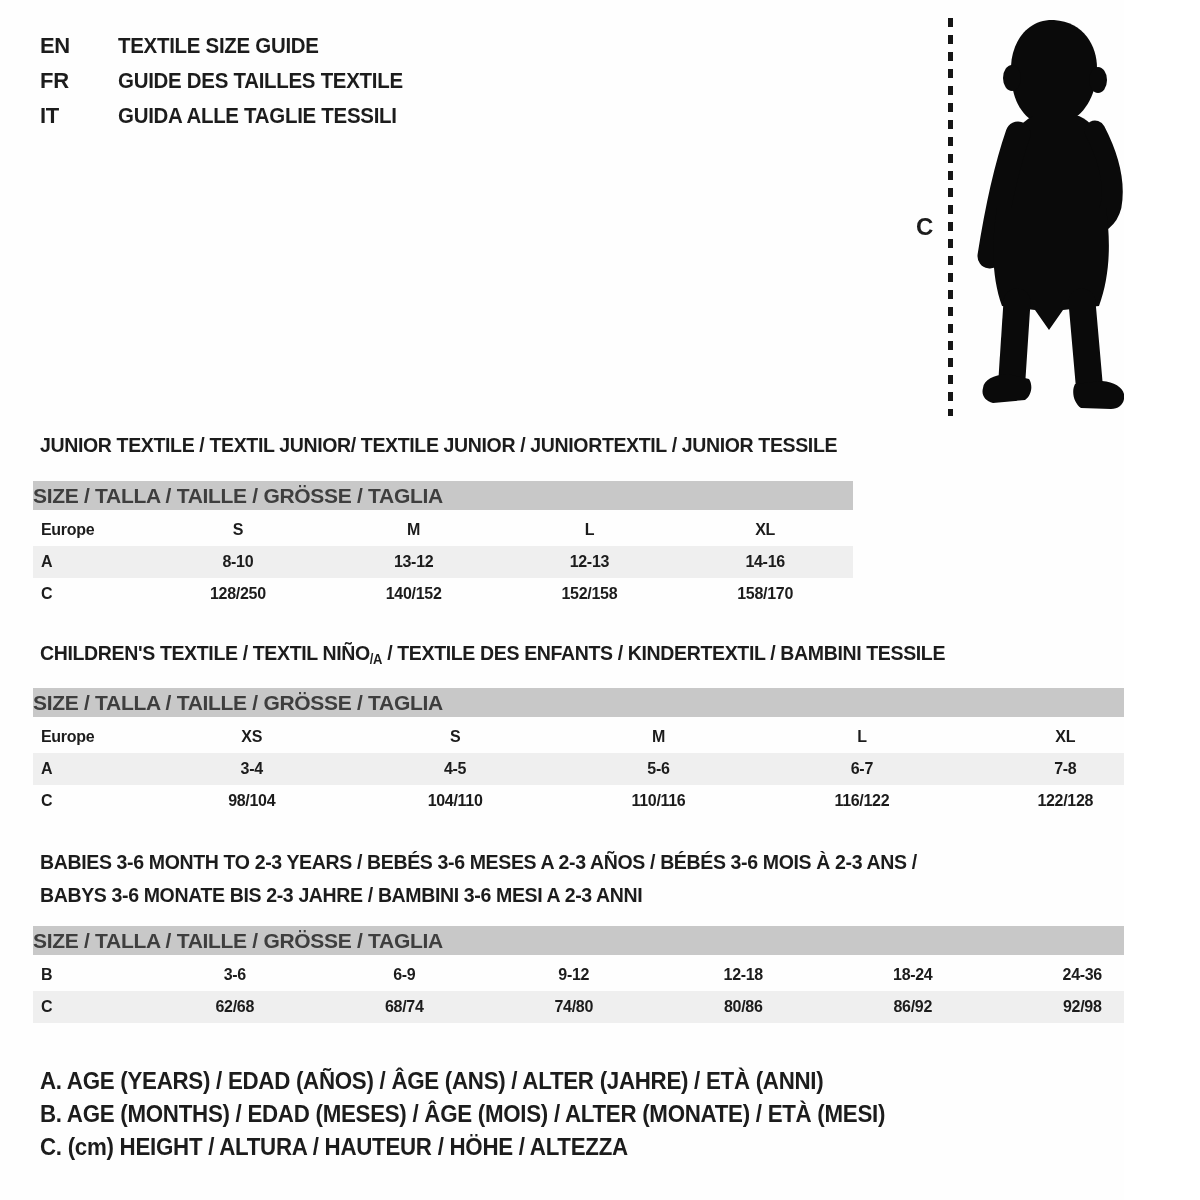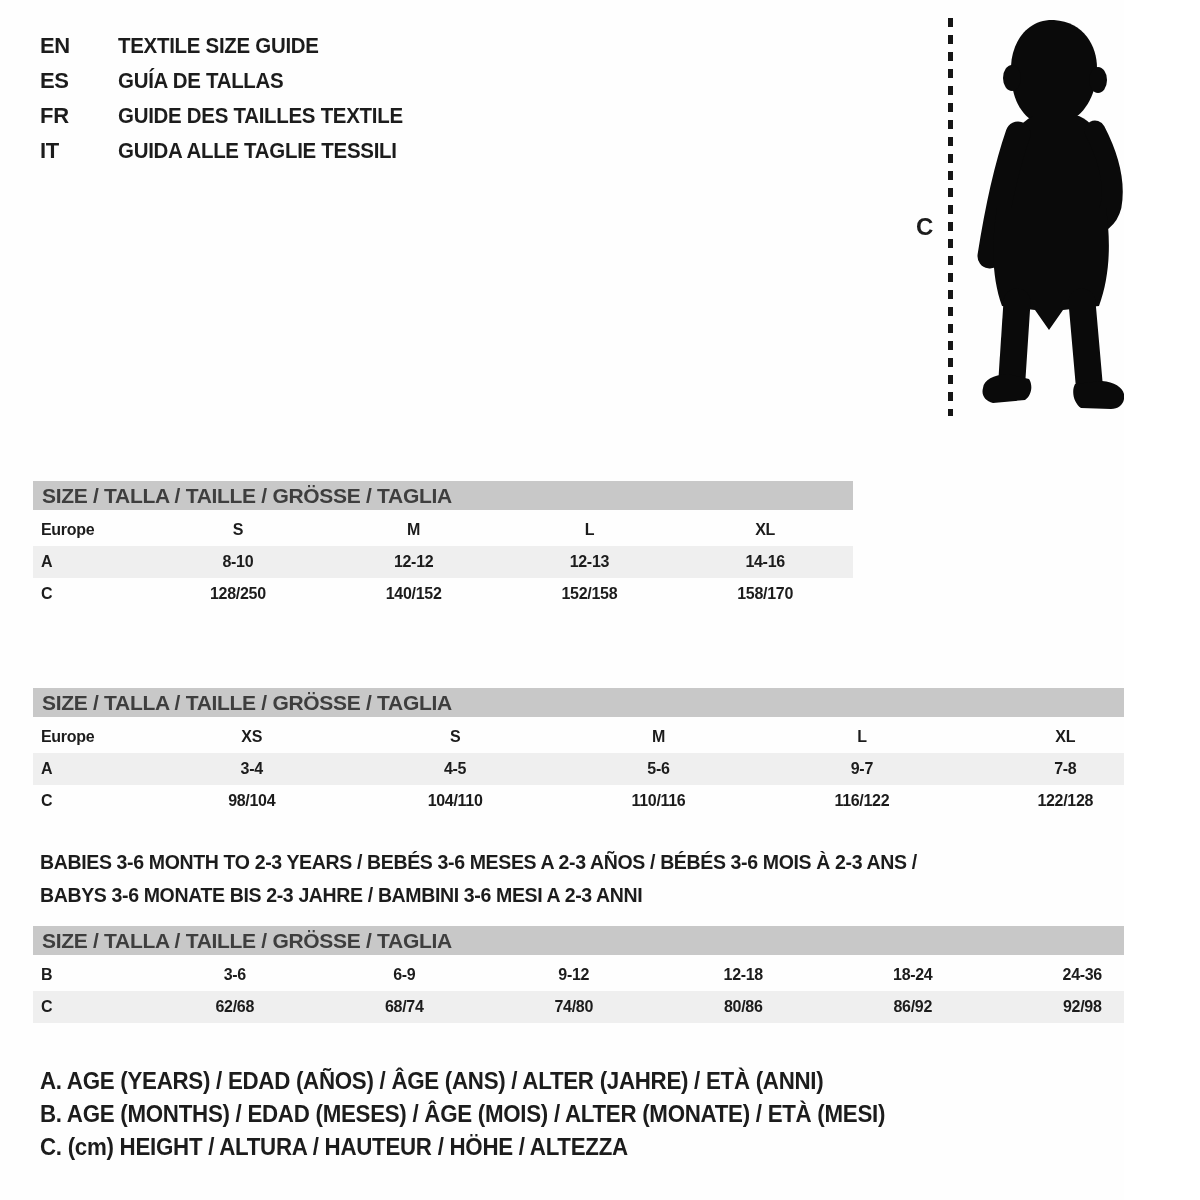--- a/index.html
+++ b/index.html
@@ -24,21 +24,21 @@
   .toddler { position:absolute; left:963px; top:16px; }
 
   
   .sec-heading { position:absolute; left:40px; margin:0; font-size:21px; letter-spacing:-0.4px; line-height:26px; }
   .sub-small { font-size:14px; vertical-align:-4px; transform:none; display:inline; }
 
   
   .tbl { position:absolute; left:33px; }
   .size-bar {
     height:29px; line-height:29px; background:#c8c8c8; color:#3e3e3e;
-    font-size:21px; letter-spacing:-0.3px; padding-left:9px; margin-bottom:4px;
+    font-size:21px; letter-spacing:-0.3px; padding-left:0; margin-bottom:4px;
   }
   table.grid { border-collapse:collapse; table-layout:fixed; width:100%; }
   table.grid td {
     height:32px; text-align:center; font-size:16px; font-weight:bold;
     letter-spacing:-0.3px; padding:0;
   }
   table.grid td.lbl { text-align:left; padding-left:8px; }
   tr.shaded td { background:#efefef; }
   .tbl-junior { width:820px; }
   .tbl-wide { width:1134px; }
@@ -55,24 +55,20 @@
 <body>
 
 <div class="page">
 
   <div class="lang-block">
     <div class="lang-row">
       <span class="lang-code">EN</span>
       <span class="cond">TEXTILE SIZE GUIDE</span>
     </div>
     <div class="lang-row">
-      <span class="lang-code">ES</span>
-      <span class="cond">GUÍA DE TALLAS</span>
-    </div>
-    <div class="lang-row">
       <span class="lang-code">FR</span>
       <span class="cond">GUIDE DES TAILLES TEXTILE</span>
     </div>
     <div class="lang-row">
       <span class="lang-code">IT</span>
       <span class="cond">GUIDA ALLE TAGLIE TESSILI</span>
     </div>
   </div>
 
   <span class="measure-label">C</span>
@@ -95,20 +91,23 @@
 
       <path d="M54,286 L49,362" fill="none" stroke="#0a0a0a" stroke-width="27" stroke-linecap="round"></path>
       <path d="M119,286 L126,366" fill="none" stroke="#0a0a0a" stroke-width="27" stroke-linecap="round"></path>
 
       <path d="M20,372 C21,363 34,357 49,359 L66,363 C70,369 69,379 62,384 L30,387 C22,385 18,379 20,372 Z"></path>
 
       <path d="M112,368 L139,365 C154,366 163,374 161,383 C160,389 155,393 148,393 L118,392 C111,387 108,376 112,368 Z"></path>
     </g>
   </svg>
 
+  <h2 class="sec-heading" style="top:432px;">
+    <span class="cond">JUNIOR TEXTILE / TEXTIL JUNIOR/ TEXTILE JUNIOR / JUNIORTEXTIL / JUNIOR TESSILE</span>
+  </h2>
   <div class="tbl tbl-junior" style="top:481px;">
     <div class="size-bar">
       <span>SIZE / TALLA / TAILLE / GRÖSSE / TAGLIA</span>
     </div>
     <table class="grid">
       <colgroup>
           <col class="c-label">
           <col>
           <col>
           <col>
@@ -118,35 +117,38 @@
           <tr>
         <td class="lbl">Europe</td>
         <td>S</td>
         <td>M</td>
         <td>L</td>
         <td>XL</td>
       </tr>
       <tr class="shaded">
         <td class="lbl">A</td>
         <td>8-10</td>
-        <td>12-12</td>
+        <td>13-12</td>
         <td>12-13</td>
         <td>14-16</td>
       </tr>
       <tr>
         <td class="lbl">C</td>
         <td>128/250</td>
         <td>140/152</td>
         <td>152/158</td>
         <td>158/170</td>
       </tr>
     </tbody>
       </table>
   </div>
 
+  <h2 class="sec-heading" style="top:640px;">
+    <span class="cond"><span>CHILDREN'S TEXTILE / TEXTIL NIÑO</span><span class="sub-small">/A</span><span> / TEXTILE DES ENFANTS / KINDERTEXTIL / BAMBINI TESSILE</span></span>
+  </h2>
   <div class="tbl tbl-wide" style="top:688px;">
     <div class="size-bar">
       <span>SIZE / TALLA / TAILLE / GRÖSSE / TAGLIA</span>
     </div>
     <table class="grid">
       <colgroup>
           <col class="c-label">
           <col>
           <col>
           <col>
@@ -160,21 +162,21 @@
         <td>S</td>
         <td>M</td>
         <td>L</td>
         <td>XL</td>
       </tr>
       <tr class="shaded">
         <td class="lbl">A</td>
         <td>3-4</td>
         <td>4-5</td>
         <td>5-6</td>
-        <td>9-7</td>
+        <td>6-7</td>
         <td>7-8</td>
       </tr>
       <tr>
         <td class="lbl">C</td>
         <td>98/104</td>
         <td>104/110</td>
         <td>110/116</td>
         <td>116/122</td>
         <td>122/128</td>
       </tr>

